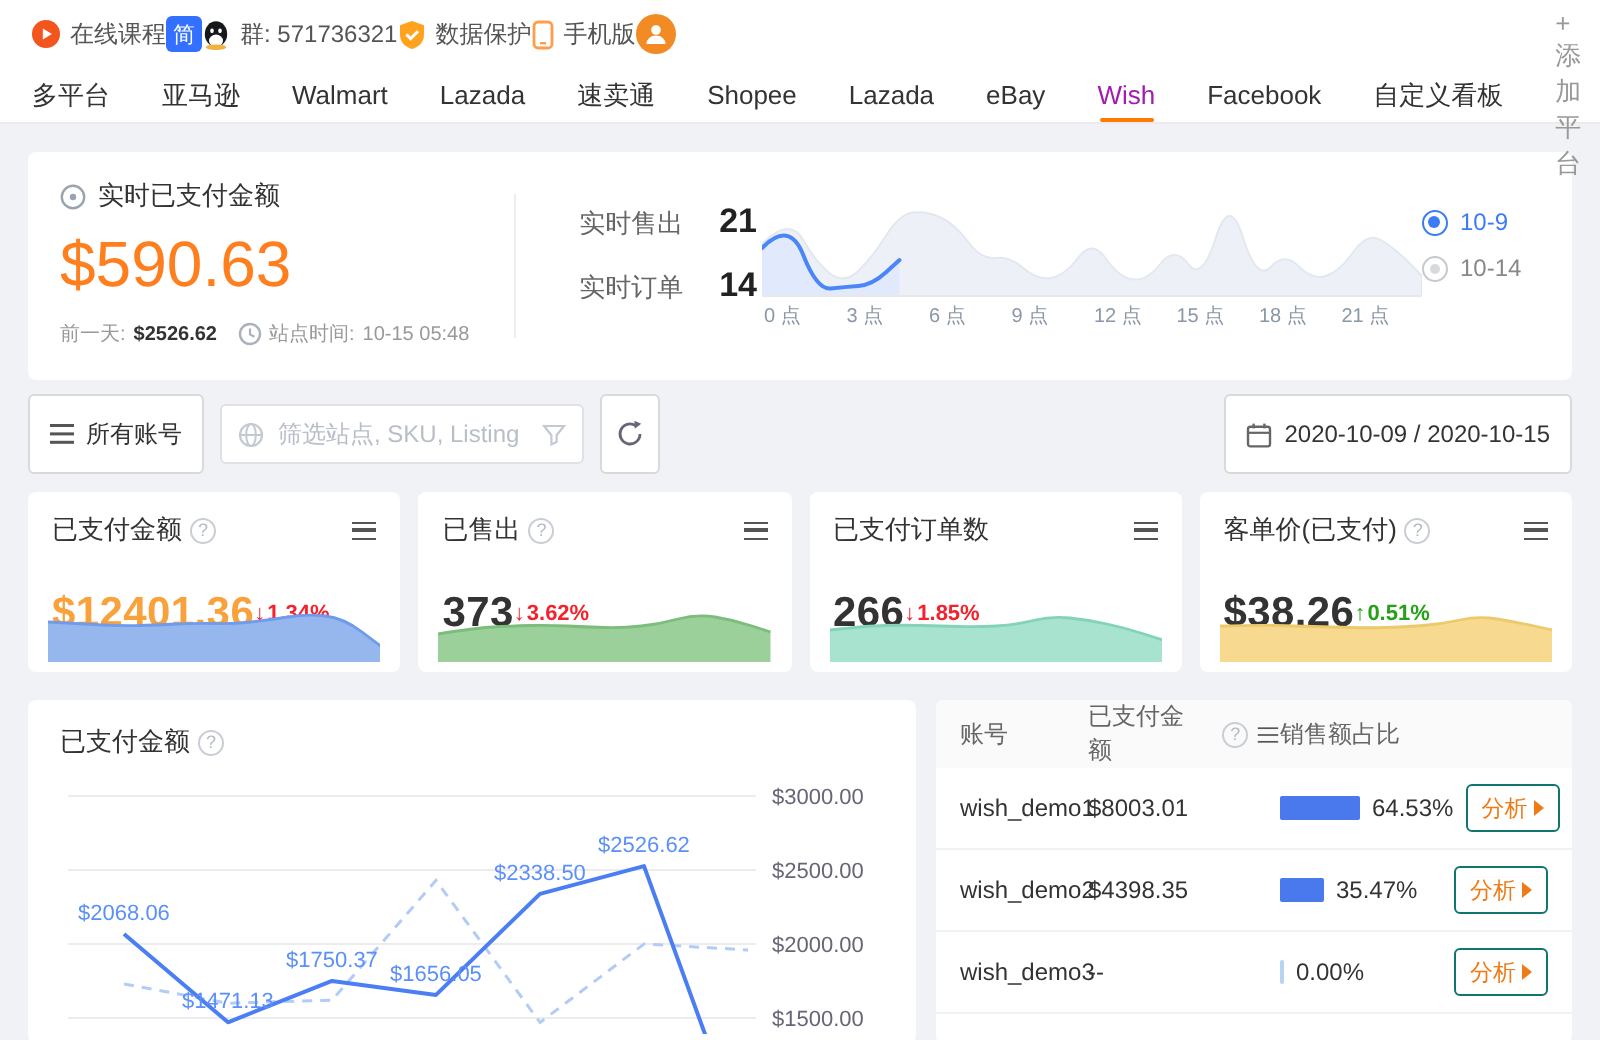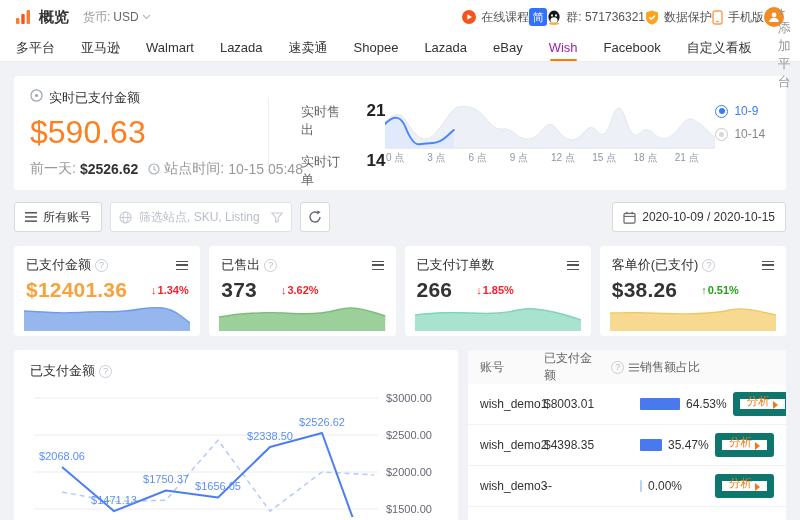--- a/index.html
+++ b/index.html
@@ -17,98 +17,83 @@
   .avatar{width:20px;height:20px;border-radius:50%;background:#f28b24;display:flex;align-items:center;justify-content:center;cursor:pointer}
   
   .tabbar{height:28px;background:#fff;display:flex;align-items:center;gap:26px;padding:0 16px;border-bottom:1px solid #ebebeb;font-size:13px}
   .tab{cursor:pointer;position:relative;height:100%;display:flex;align-items:center;color:#333;white-space:nowrap}
   .tab.active{color:#a21caf}
   .tab.active::after{content:"";position:absolute;bottom:0;left:1px;right:1px;height:2px;background:#ff7a00;border-radius:1px}
   .add-platform{color:#999;cursor:pointer}
   
   .rt-card{margin:14px 14px 0;background:#fff;border-radius:4px;height:114px;display:flex;padding:13px 16px}
   .rt-left{width:238px}
-  .rt-title{display:flex;align-items:flex-start;gap:6px;font-size:13px;color:#333}
+  .rt-title{display:flex;align-items:center;gap:6px;font-size:13px;color:#333}
   .rt-amount{font-size:32px;color:#ff7e1e;margin-top:7px;font-weight:400}
-  .rt-foot{margin-top:9px;color:#999;font-size:14px;display:flex;align-items:center;gap:4px;white-space:nowrap}
+  .rt-foot{margin-top:9px;color:#999;font-size:10px;display:flex;align-items:center;gap:4px;white-space:nowrap}
   .rt-foot b{color:#333}
   .rt-divider{width:1px;background:#eee;margin:8px 10px 8px 0}
   .rt-mid{padding:12px 0 0 22px;display:flex;flex-direction:column;gap:12px;width:118px}
   .rt-stat{font-size:13px;color:#666;display:flex;align-items:baseline;gap:18px}
   .rt-stat b{font-size:17px;color:#222}
   .rt-chart{flex:1;padding-top:2px}
   .rt-radios{width:62px;padding-top:15px;display:flex;flex-direction:column;gap:9px;font-size:12px;color:#888}
   .radio{display:flex;align-items:center;gap:6px;cursor:pointer}
   .rdot{width:13px;height:13px;border-radius:50%;border:1px solid #c6c9cf;position:relative;background:#fff;flex:none}
   .rdot::after{content:"";position:absolute;inset:3px;border-radius:50%;background:#d6d9de}
   .radio.selected{color:#3b7cf5}
   .radio.selected .rdot{border-color:#3b7cf5}
   .radio.selected .rdot::after{inset:2.5px;background:#3b7cf5}
   
   .filter-row{margin:12px 14px;display:flex;gap:8px;align-items:center;height:30px}
-  .btn{background:#fff;border:1px solid #d9d9d9;border-radius:3px;height:30px;display:flex;align-items:center;gap:6px;padding:0 10px;font-size:12px;color:#333;cursor:pointer}
+  .btn{background:#fff;border:1px solid #d9d9d9;border-radius:3px;height:40px;display:flex;align-items:center;gap:6px;padding:0 10px;font-size:12px;color:#333;cursor:pointer}
   .search-box{background:#fff;border:1px solid #dfe1e6;width:182px;height:30px;border-radius:3px;display:flex;align-items:center;padding:0 8px;gap:5px}
   .search-box input{border:none;outline:none;flex:1;min-width:0;font-size:12px;color:#333;background:transparent}
   .search-box input::placeholder{color:#b8bec8}
   .btn-refresh{width:30px;justify-content:center;padding:0}
   .spacer{flex:1}
   
   .metrics{margin:14px 14px 0;display:grid;grid-template-columns:repeat(4,1fr);gap:9px}
   .mcard{background:#fff;border-radius:4px;height:90px;position:relative;padding:10px 12px 0;overflow:hidden}
   .mhead{display:flex;align-items:center;font-size:13px;color:#333}
   .help{width:13px;height:13px;border-radius:50%;border:1px solid #c9ced6;color:#b4bac4;font-size:9px;display:inline-flex;align-items:center;justify-content:center;margin-left:4px;flex:none;cursor:pointer}
   .menu-lines{width:12px;height:9px;border-top:1.5px solid #555;border-bottom:1.5px solid #555;position:relative;cursor:pointer}
   .menu-lines::after{content:"";position:absolute;left:0;right:0;top:2.6px;height:1.5px;background:#555}
   .mhead .menu-lines{margin-left:auto}
-  .mval-row{display:flex;align-items:center;gap:24px;margin-top:4px}
+  .mval-row{display:flex;align-items:center;gap:0;margin-top:21px}
   .mval{font-size:21px;font-weight:bold;color:#333;letter-spacing:.2px}
   .mval.orange{color:#f9a23c}
   .chg{font-size:11px;font-weight:bold;display:flex;align-items:center;gap:1px}
   .chg.down{color:#f5222d}
   .chg.up{color:#26a117}
   .spark{position:absolute;left:10px;right:10px;bottom:4px;width:calc(100% - 20px);height:36px}
   
   .bottom{margin:14px 14px 0;display:flex;gap:10px;height:172px}
   .chart-card{width:444px;background:#fff;border-radius:4px;padding:12px 16px}
   .chead{font-size:13px;color:#333;display:flex;align-items:center}
   #main-chart{margin-top:5px;display:block}
   .table-card{flex:1;background:#fff;border-radius:4px;overflow:hidden}
   .thead{display:flex;align-items:center;background:#fafafa;height:34px;padding:0 12px;font-size:12px;color:#666}
   .col-acc{width:64px;flex:none}
   .col-amt{width:96px;flex:none;display:flex;align-items:center;gap:4px}
   .col-share{flex:1;display:flex;align-items:center;gap:6px;min-width:0}
   .thead .menu-lines{transform:scale(.85)}
   .trow{display:flex;align-items:center;height:41px;padding:0 12px;font-size:12px;color:#333;border-bottom:1px solid #f2f2f2}
   .share-bar{height:12px;background:#4a79ee;border-radius:1px;flex:none}
   .share-bar.zero{background:#b9d4f2}
-  .btn-analyze{margin-left:auto;background:#fff;border:7px solid #0f766e;color:#f07b16;border-radius:3px;height:24px;padding:0 7px;font-size:11.5px;display:flex;align-items:flex-end;gap:3px;cursor:pointer;flex:none}
+  .btn-analyze{margin-left:auto;background:#fff;border:1px solid #0f766e;color:#f07b16;border-radius:3px;height:24px;padding:0 7px;font-size:11.5px;display:flex;align-items:center;gap:3px;cursor:pointer;flex:none}
   .caret-tri{width:0;height:0;border-left:5px solid #f07b16;border-top:4px solid transparent;border-bottom:4px solid transparent;display:inline-block}
   .icon-svg{display:block;flex:none}
 </style>
 </head>
 <body>
 
 <div class="app">
 
   <header class="topbar">
-    <div class="brand">
-      <svg class="icon-svg" width="15" height="14" viewBox="0 0 15 14">
-        <rect x="0" y="8" width="3.4" height="6" rx="1" fill="#ff7a30"></rect>
-        <rect x="5.3" y="4" width="3.4" height="10" rx="1" fill="#f4541d"></rect>
-        <rect x="10.6" y="0" width="3.4" height="14" rx="1" fill="#ff7a30"></rect>
-      </svg>
-      <span class="page-title">概览</span>
-      <span class="currency">
-        <span>货币:</span>
-        <span class="cur-val">USD</span>
-        <svg class="icon-svg" width="9" height="6" viewBox="0 0 9 6">
-          <polyline points="1,1 4.5,4.5 8,1" fill="none" stroke="#b8bec8" stroke-width="1.3"></polyline>
-        </svg>
-      </span>
-    </div>
     <div class="top-links">
       <span class="toplink">
         <svg class="icon-svg" width="14" height="14" viewBox="0 0 14 14">
           <circle cx="7" cy="7" r="7" fill="#f4541d"></circle>
             <polygon points="5.4,4.2 10,7 5.4,9.8" fill="#fff"></polygon>
         </svg>
         <span>在线课程</span>
       </span>
       <span class="badge-jian">简</span>
       <span class="toplink">

